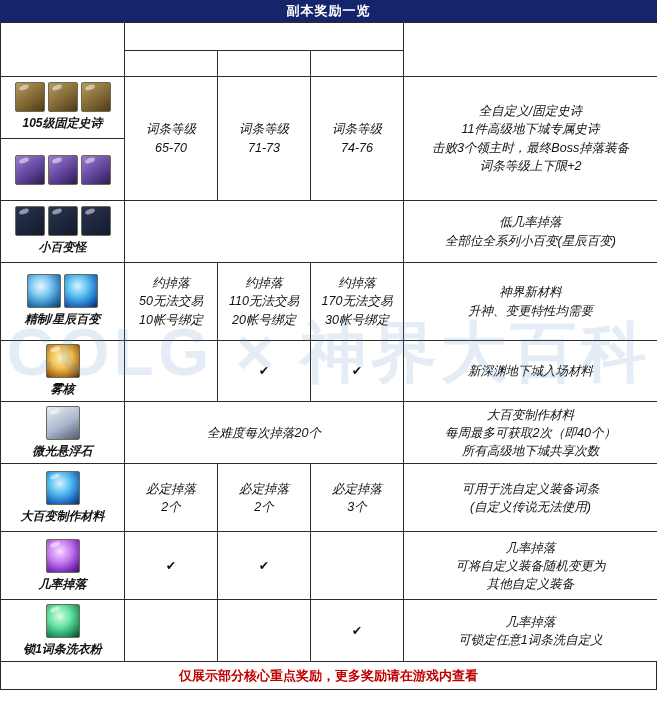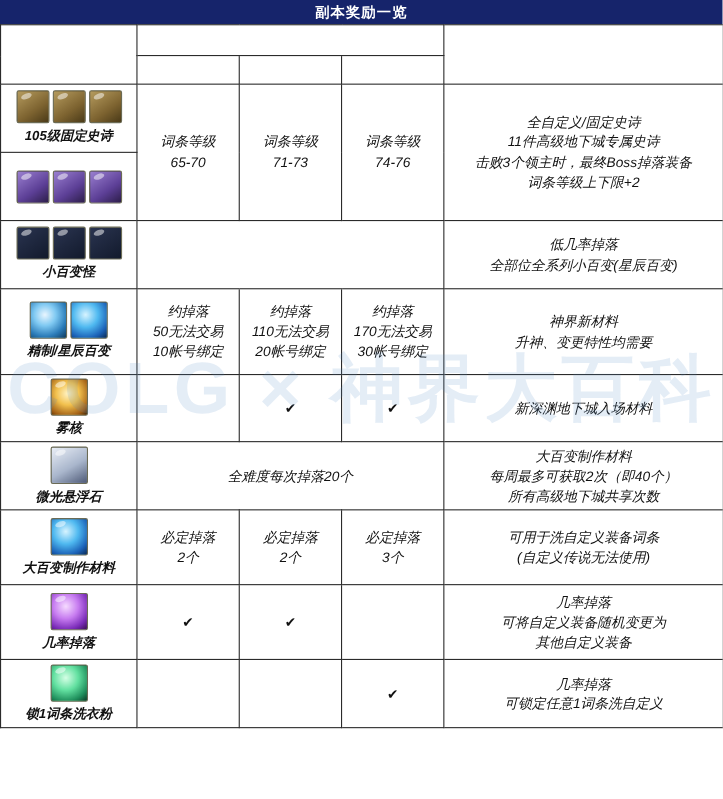--- a/index.html
+++ b/index.html
@@ -335,17 +335,18 @@
       <td class="check"></td>
       <td class="check">✔</td>
       <td class="desc">
         <div>几率掉落</div>
         <div>可锁定任意1词条洗自定义</div>
       </td>
     </tr>
   </tbody>
     </table>
 
+  <div class="footer">仅展示部分核心重点奖励，更多奖励请在游戏内查看</div>
 
   <div class="watermark">
     <div class="wm-text">COLG × 神界大百科</div>
   </div>
 </div>
 
 </body></html>

